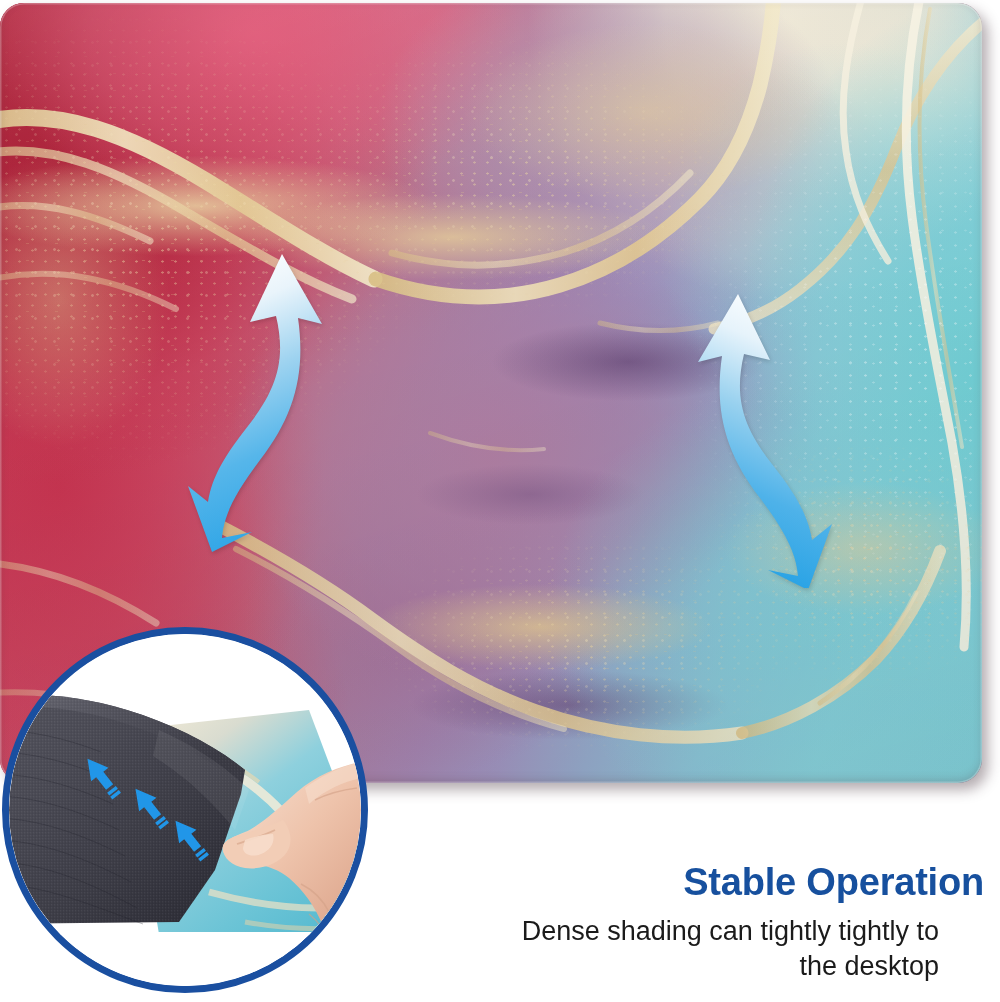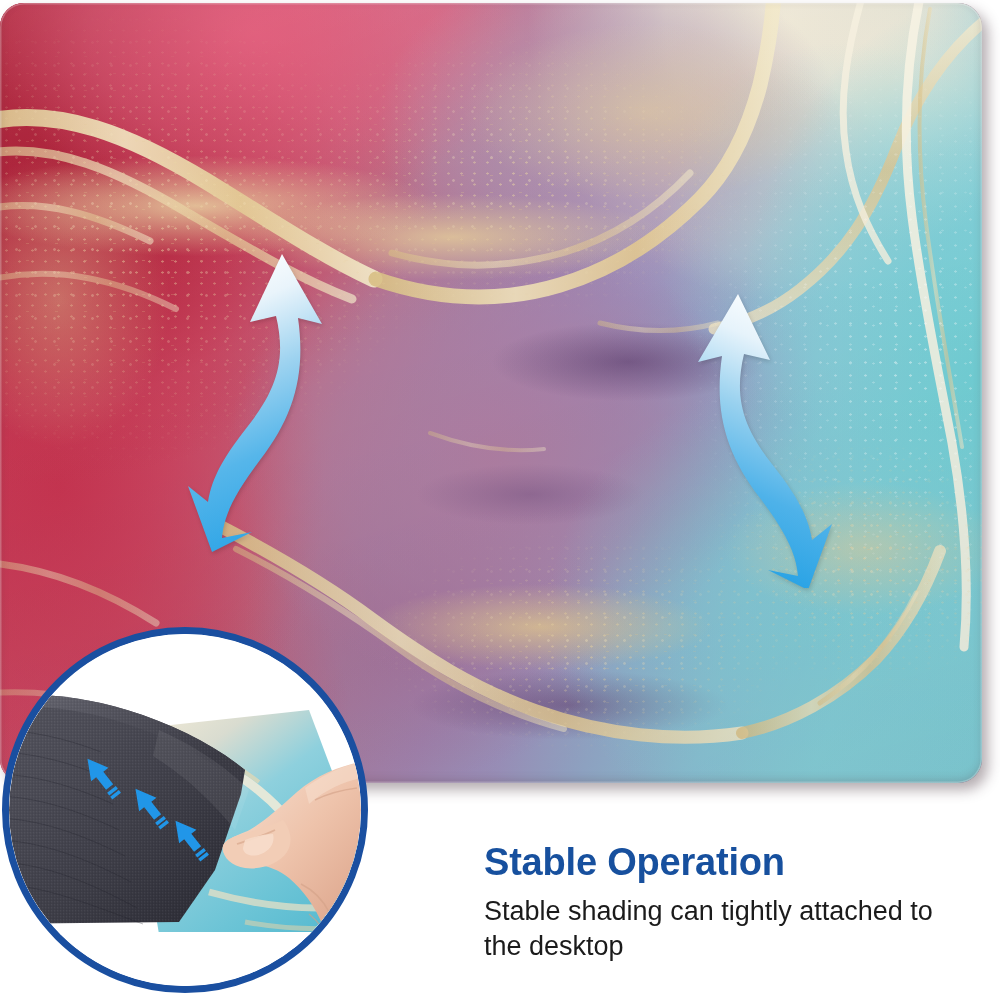--- a/index.html
+++ b/index.html
@@ -172,22 +172,23 @@
     border: 7px solid #1a4fa0;
     box-sizing: border-box;
     overflow: hidden;
   }
   .inset-photo { position: absolute; inset: 0; }
 
   
   .caption {
     position: absolute;
     left: 484px;
-    top: 843px;
+    top: 863px;
     width: 500px;
+    text-align: right;
   }
   .caption-title {
     font-size: 38px;
     font-weight: bold;
     color: #17509e;
     letter-spacing: -.2px;
     line-height: 1.02;
     margin: 0 0 12px 0;
     white-space: nowrap;
   }
@@ -399,18 +400,18 @@
           </g>
           <path d="M352,128 C332,132 312,142 296,154 L300,170 C316,156 334,148 352,144 Z" fill="#f8e1d1" opacity=".5"></path>
         </g>
       </g>
     </svg>
   </div>
 
   <div class="caption">
     <h2 class="caption-title">Stable Operation</h2>
     <p class="caption-body">
-      <span>Stable shading can tightly attached</span>
+      <span>Dense shading can tightly tightly</span>
       <span>to the desktop</span>
     </p>
   </div>
 
 </div>
 
 </body></html>

